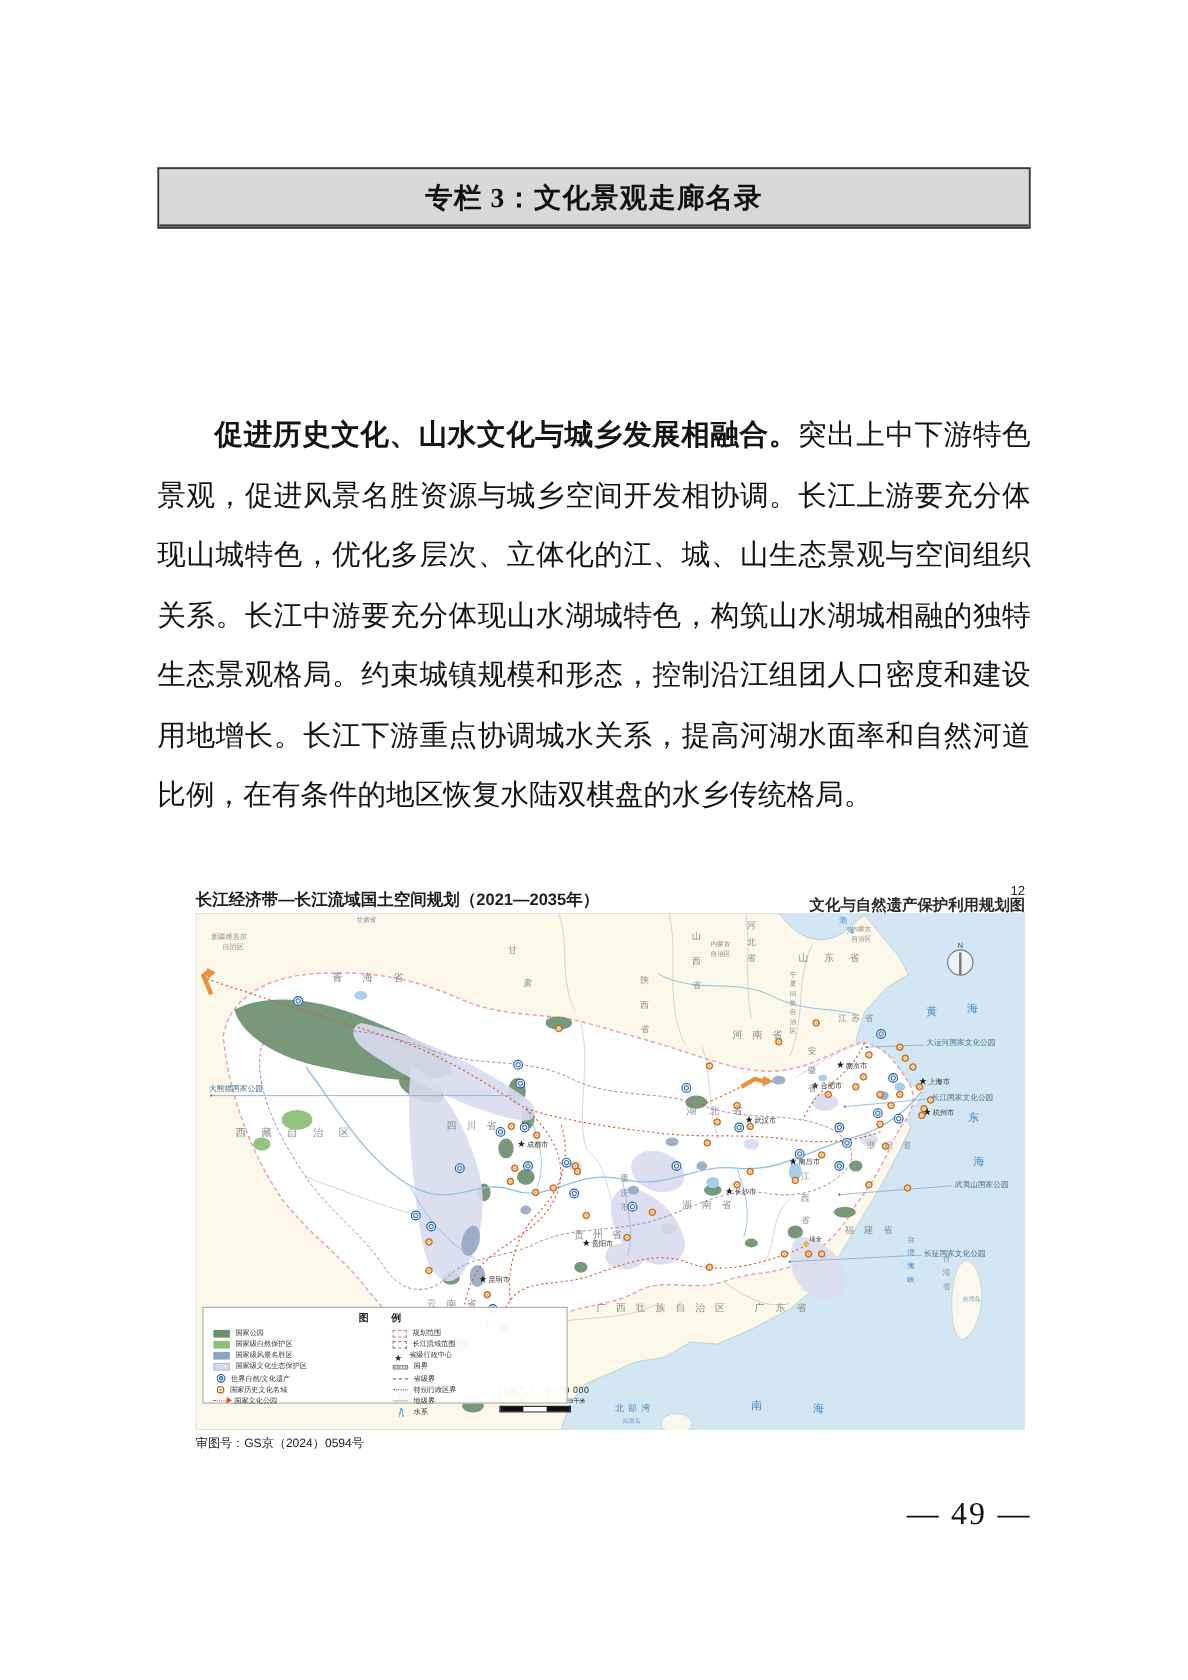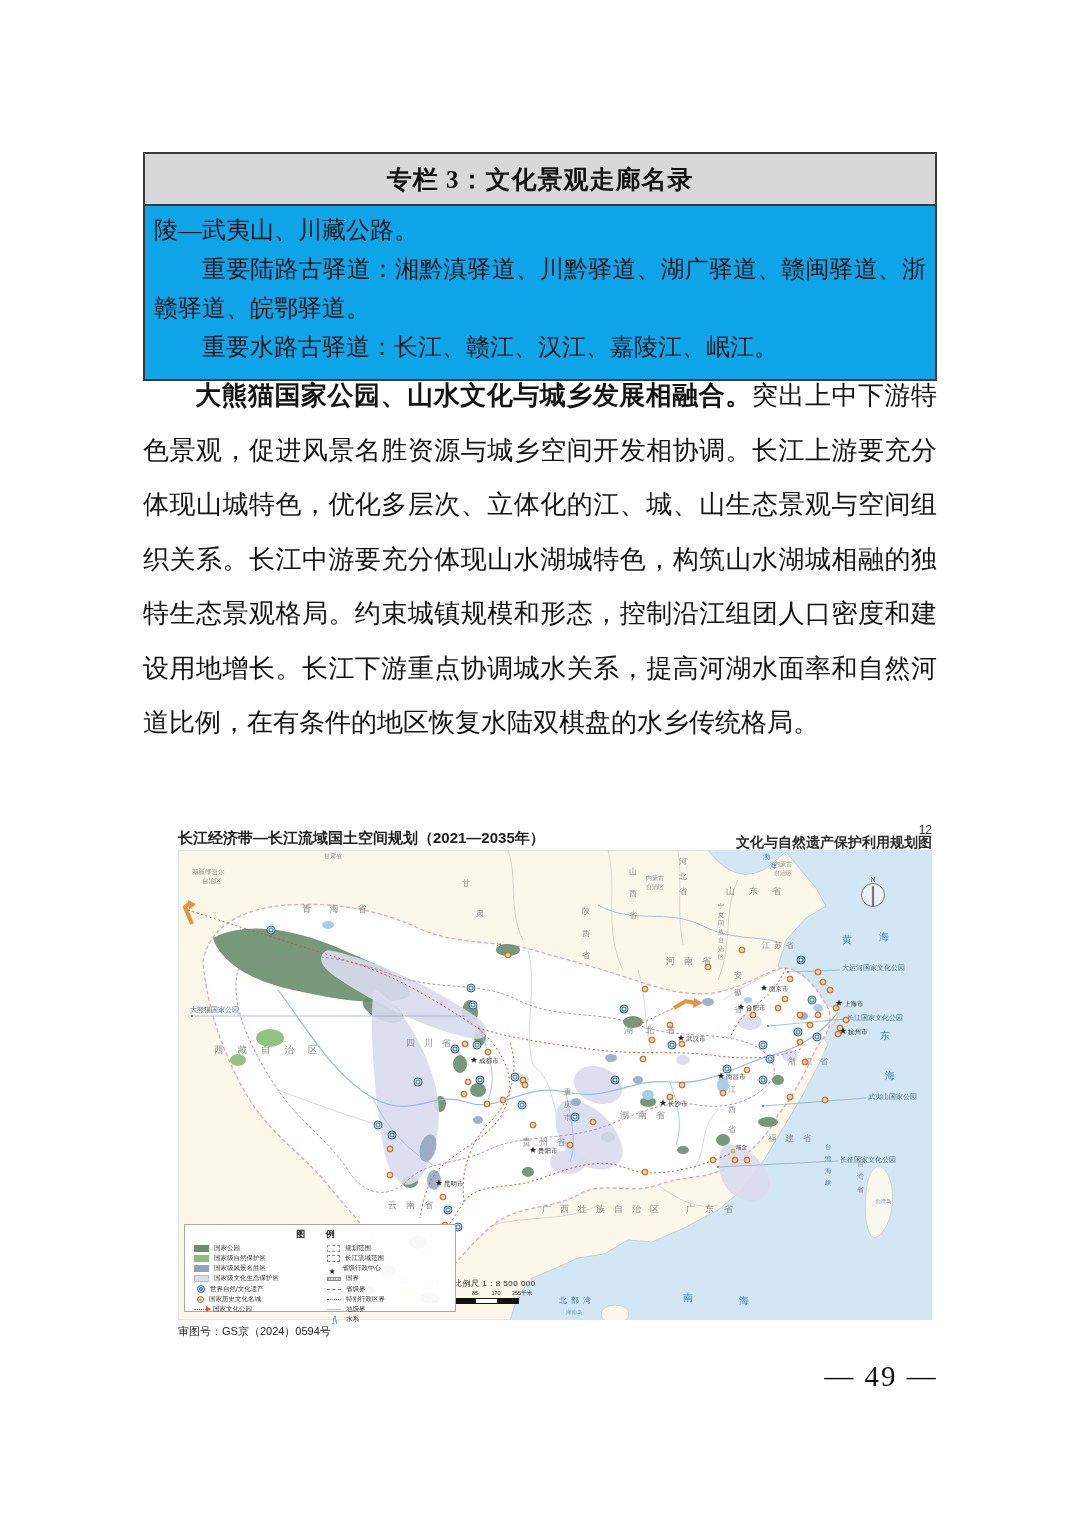--- a/index.html
+++ b/index.html
@@ -1,44 +1,44 @@
 <!DOCTYPE html>
 <html><head>
 <meta charset="utf-8">
 <style>
   html,body{margin:0;padding:0;}
   body{width:1080px;height:1527px;background:#ffffff;position:relative;overflow:hidden;
        font-family:"Liberation Serif",serif;}
 
   
-  .panel{position:absolute;left:143px;top:152px;width:794px;border:2px solid #3a3a3a;box-sizing:border-box;background:#0ea5e9;}
+  .panel{position:absolute;left:143px;top:152px;width:794px;border:2px solid #3a3a3a;box-sizing:border-box;background:#c4b5fd;}
   .panel-header{background:#d8d8d8;border-bottom:2px solid #3a3a3a;height:50px;display:flex;align-items:center;justify-content:center;
                 font-size:25px;font-weight:bold;color:#111;letter-spacing:1px;}
   .panel-body{padding:5px 9px 12px;font-size:24px;line-height:39px;color:#151515;}
   .panel-body p{margin:0;text-align:justify;}
   .panel-body p.ind{text-indent:2em;}
 
   
   .mainpara{position:absolute;left:143px;top:369px;width:794px;font-size:26px;line-height:54.5px;color:#131313;}
   .mainpara p{margin:0;text-indent:2em;text-align:justify;}
   .mainpara b{font-weight:bold;}
 
   
   .figure{position:absolute;left:178px;top:804px;width:754px;font-family:"Liberation Sans",sans-serif;}
-  .fig-head{display:flex;justify-content:space-between;align-items:flex-end;margin-bottom:2px;margin-top:20px;}
+  .fig-head{display:flex;justify-content:space-between;align-items:flex-end;margin-bottom:2px;}
   .fig-title{font-size:15px;font-weight:bold;color:#1d1d1d;}
   .fig-right{text-align:right;color:#2a2a2a;line-height:12px;}
   .fig-no{font-size:12px;}
   .fig-sub{font-size:14px;font-weight:bold;}
   .map-wrap{position:relative;width:754px;height:470px;background:#fdfbf0;}
   .map-wrap svg{position:absolute;left:0;top:0;}
   .approval{font-size:11px;color:#222;margin-top:4px;}
 
   
-  .legend{position:absolute;left:6px;top:374px;width:272px;height:88px;background:rgba(255,255,255,.94);
+  .legend{position:absolute;left:6px;top:358px;width:332px;height:88px;background:rgba(255,255,255,.94);
           border:1px solid #a9a9a9;box-sizing:border-box;padding:3px 9px 2px;z-index:5;}
   .lg-title{text-align:center;font-size:9px;font-weight:bold;letter-spacing:9px;color:#222;margin-bottom:3px;}
   .lg-cols{display:flex;gap:14px;}
   .lg-col{flex:1;display:flex;flex-direction:column;gap:1.6px;}
   .lg-item{display:flex;align-items:center;height:8.6px;}
   .lg-label{font-size:6.5px;color:#333;margin-left:5px;white-space:nowrap;transform-origin:left center;}
   .sw{flex:none;display:inline-block;box-sizing:border-box;}
   .sw-park{width:15px;height:7px;background:#6b8f6e;}
   .sw-reserve{width:15px;height:7px;background:#8cc07a;}
   .sw-scenic{width:15px;height:7px;background:#8fa3bf;}
@@ -73,29 +73,24 @@
   .sb-bar i:nth-child(3){background:#111;}
 
   
   .pageno{position:absolute;left:806px;top:1360px;width:150px;text-align:center;font-size:29px;color:#111;letter-spacing:2px;}
 </style>
 </head>
 <body>
 
 <div class="panel">
   <div class="panel-header">专栏 3：文化景观走廊名录</div>
-  <div class="panel-body">
-    <p>陵—武夷山、川藏公路。</p>
-    <p class="ind">重要陆路古驿道：湘黔滇驿道、川黔驿道、湖广驿道、赣闽驿道、浙赣驿道、皖鄂驿道。</p>
-    <p class="ind">重要水路古驿道：长江、赣江、汉江、嘉陵江、岷江。</p>
-  </div>
 </div>
 
 <div class="mainpara">
-  <p><b>大熊猫国家公园、山水文化与城乡发展相融合。</b><span>突出上中下游特色景观，促进风景名胜资源与城乡空间开发相协调。长江上游要充分体现山城特色，优化多层次、立体化的江、城、山生态景观与空间组织关系。长江中游要充分体现山水湖城特色，构筑山水湖城相融的独特生态景观格局。约束城镇规模和形态，控制沿江组团人口密度和建设用地增长。长江下游重点协调城水关系，提高河湖水面率和自然河道比例，在有条件的地区恢复水陆双棋盘的水乡传统格局。</span></p>
+  <p><b>促进历史文化、山水文化与城乡发展相融合。</b><span>突出上中下游特色景观，促进风景名胜资源与城乡空间开发相协调。长江上游要充分体现山城特色，优化多层次、立体化的江、城、山生态景观与空间组织关系。长江中游要充分体现山水湖城特色，构筑山水湖城相融的独特生态景观格局。约束城镇规模和形态，控制沿江组团人口密度和建设用地增长。长江下游重点协调城水关系，提高河湖水面率和自然河道比例，在有条件的地区恢复水陆双棋盘的水乡传统格局。</span></p>
 </div>
 
 <div class="figure">
   <div class="fig-head">
     <div class="fig-title">长江经济带—长江流域国土空间规划（2021—2035年）</div>
     <div class="fig-right">
       <div class="fig-no">12</div>
       <div class="fig-sub">文化与自然遗产保护利用规划图</div>
     </div>
   </div>

